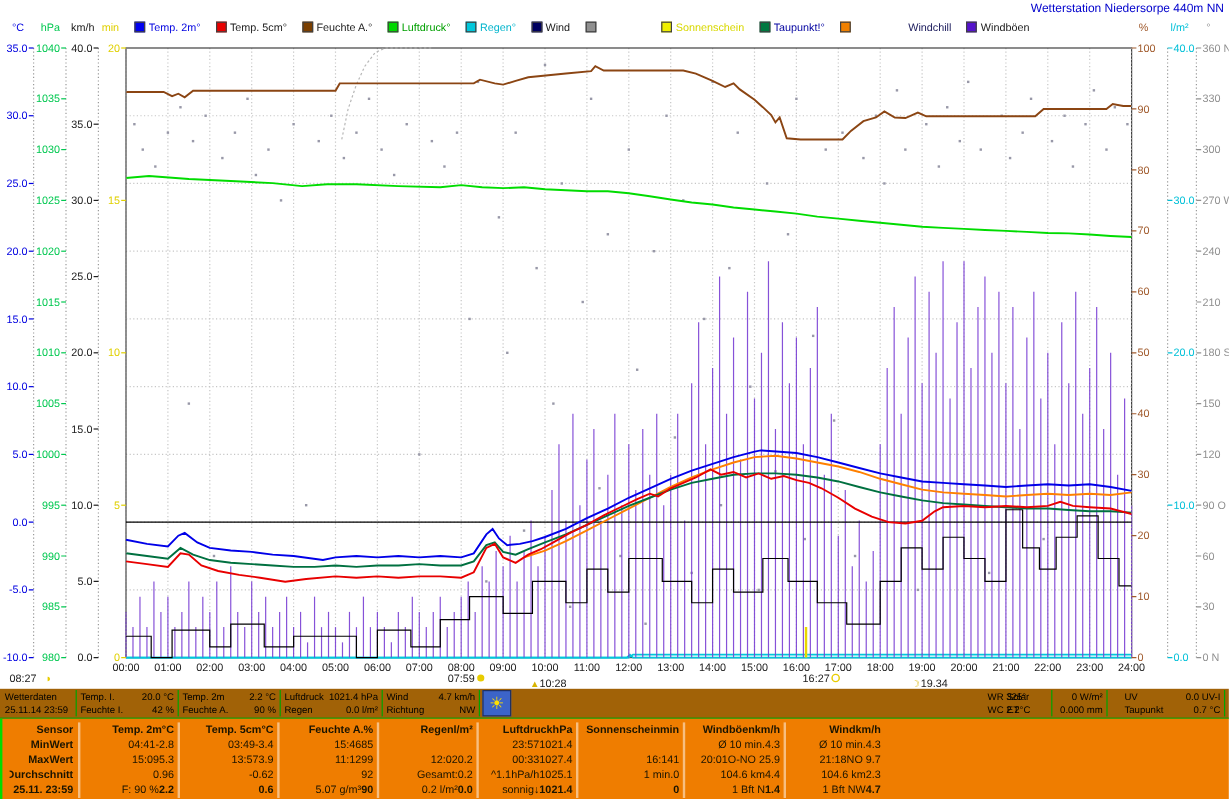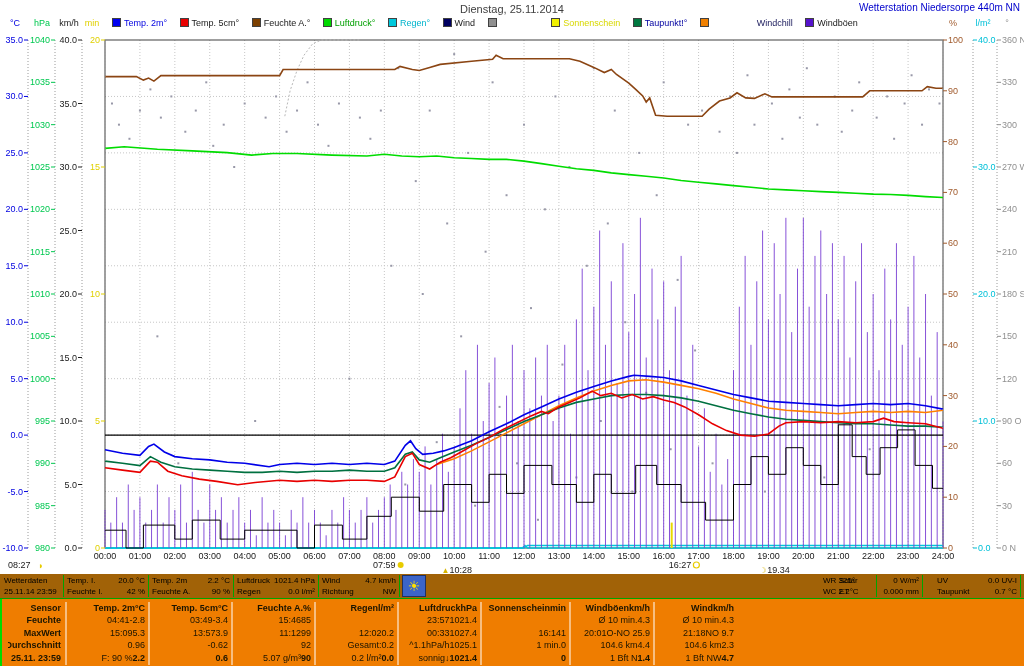--- a/index.html
+++ b/index.html
@@ -18,21 +18,20 @@
   #stats{position:absolute;top:599px;left:0;width:1024px;height:67px;background:#EF7D00;border-left:2px solid #00DC00;box-sizing:border-box;}
   .stat-col{position:absolute;top:3px;height:63px;overflow:hidden;}
   .stat-sep{border-left:2px solid rgba(255,255,255,0.5);}
   .stat-row{display:flex;justify-content:flex-end;height:12.4px;line-height:12.4px;font-size:9px;padding:0 3px;color:#1A1400;white-space:nowrap;}
   .b{font-weight:bold;}
 </style>
 </head>
 <body>
 
 <div id="screen">
-  <div class="title">Dienstag, 25.11.2014</div>
   <div class="station">Wetterstation Niedersorpe 440m NN</div>
   <div class="legend" id="legend">
       <span class="legend-item">
         <span class="legend-box" style="background: rgb(0, 0, 240);"></span>
         <span style="color: rgb(0, 0, 224);">Temp. 2m°</span>
       </span>
       <span class="legend-item">
         <span class="legend-box" style="background: rgb(232, 0, 0);"></span>
         <span style="color: rgb(32, 32, 32); text-align: right;">Temp. 5cm°</span>
       </span>
@@ -680,21 +679,21 @@
         </div>
       </div>
     </div>
   <div id="stats">
       <div class="stat-col" style="left: 6px; width: 56px;">
         <div class="stat-row">
           <span class="b">Sensor</span>
           <span></span>
         </div>
         <div class="stat-row">
-          <span class="b">Feuchte</span>
+          <span class="b">MinWert</span>
           <span></span>
         </div>
         <div class="stat-row">
           <span class="b">MaxWert</span>
           <span></span>
         </div>
         <div class="stat-row">
           <span class="b">Durchschnitt</span>
           <span></span>
         </div>

